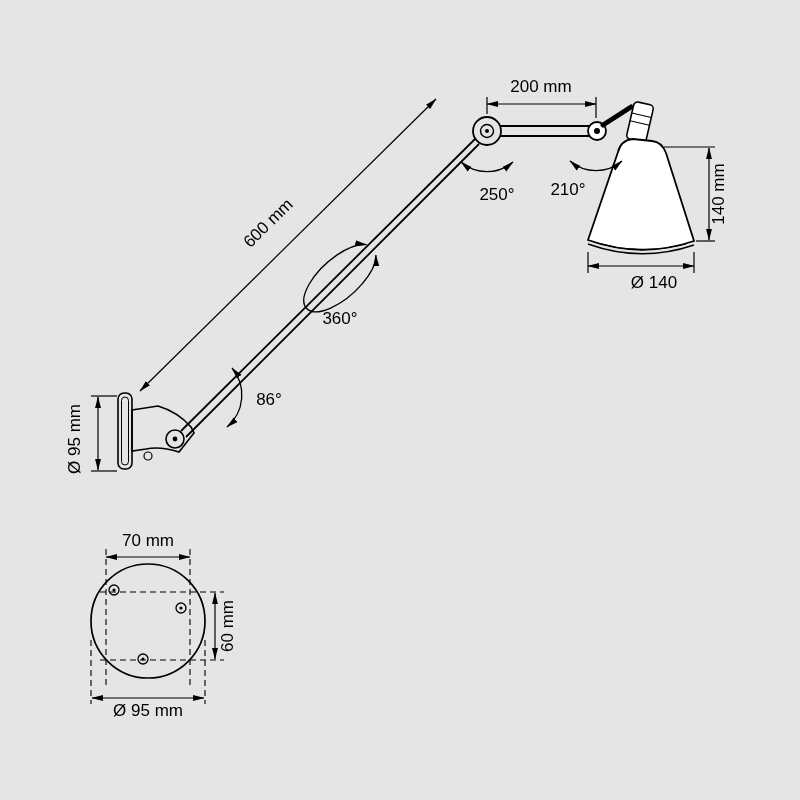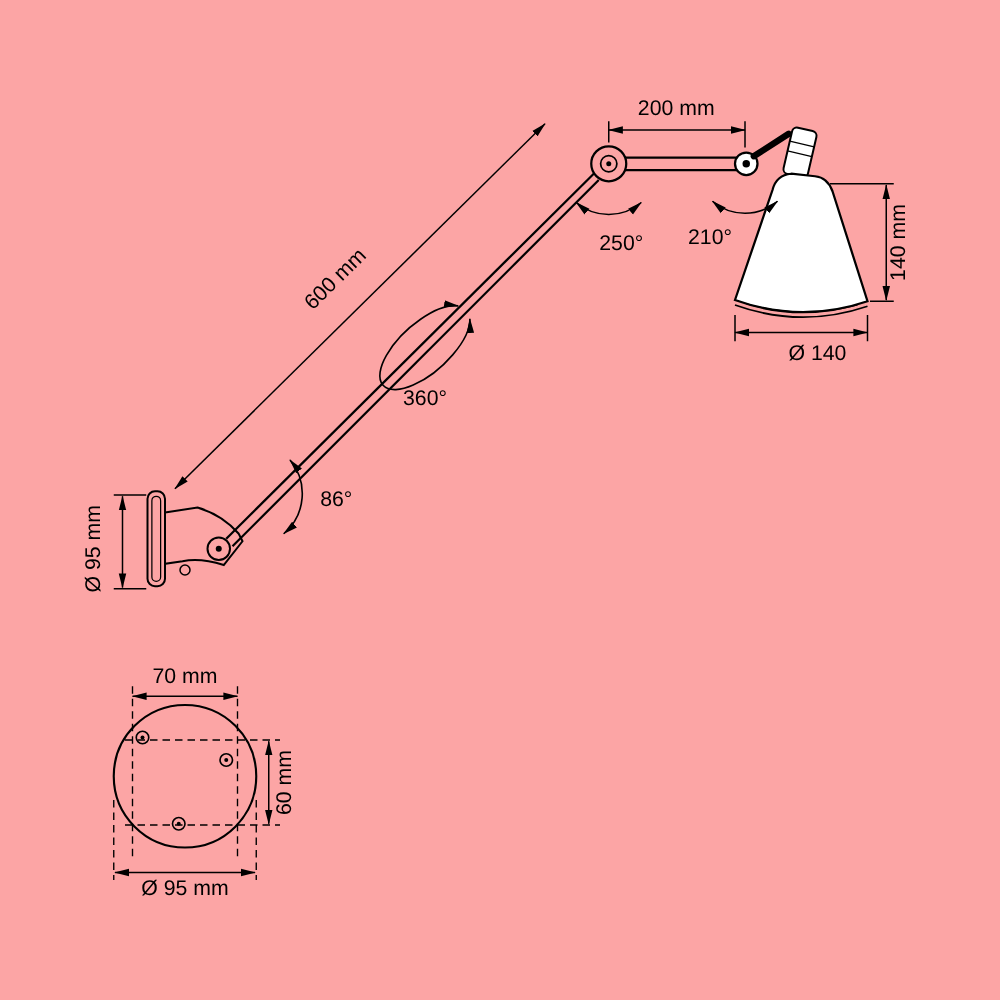--- a/index.html
+++ b/index.html
@@ -4,21 +4,21 @@
 <style>
   html, body {
     margin: 0;
     padding: 0;
     background: #ffffff;
   }
   .canvas {
     position: relative;
     width: 800px;
     height: 800px;
-    background: #fca5a5;
+    background: #e5e5e5;
     font-family: "Liberation Sans", "DejaVu Sans", sans-serif;
     overflow: hidden;
   }
   svg { display: block; }
   text {
     font-family: "Liberation Sans", "DejaVu Sans", sans-serif;
     font-size: 17px;
     fill: #000000;
   }
 </style>

